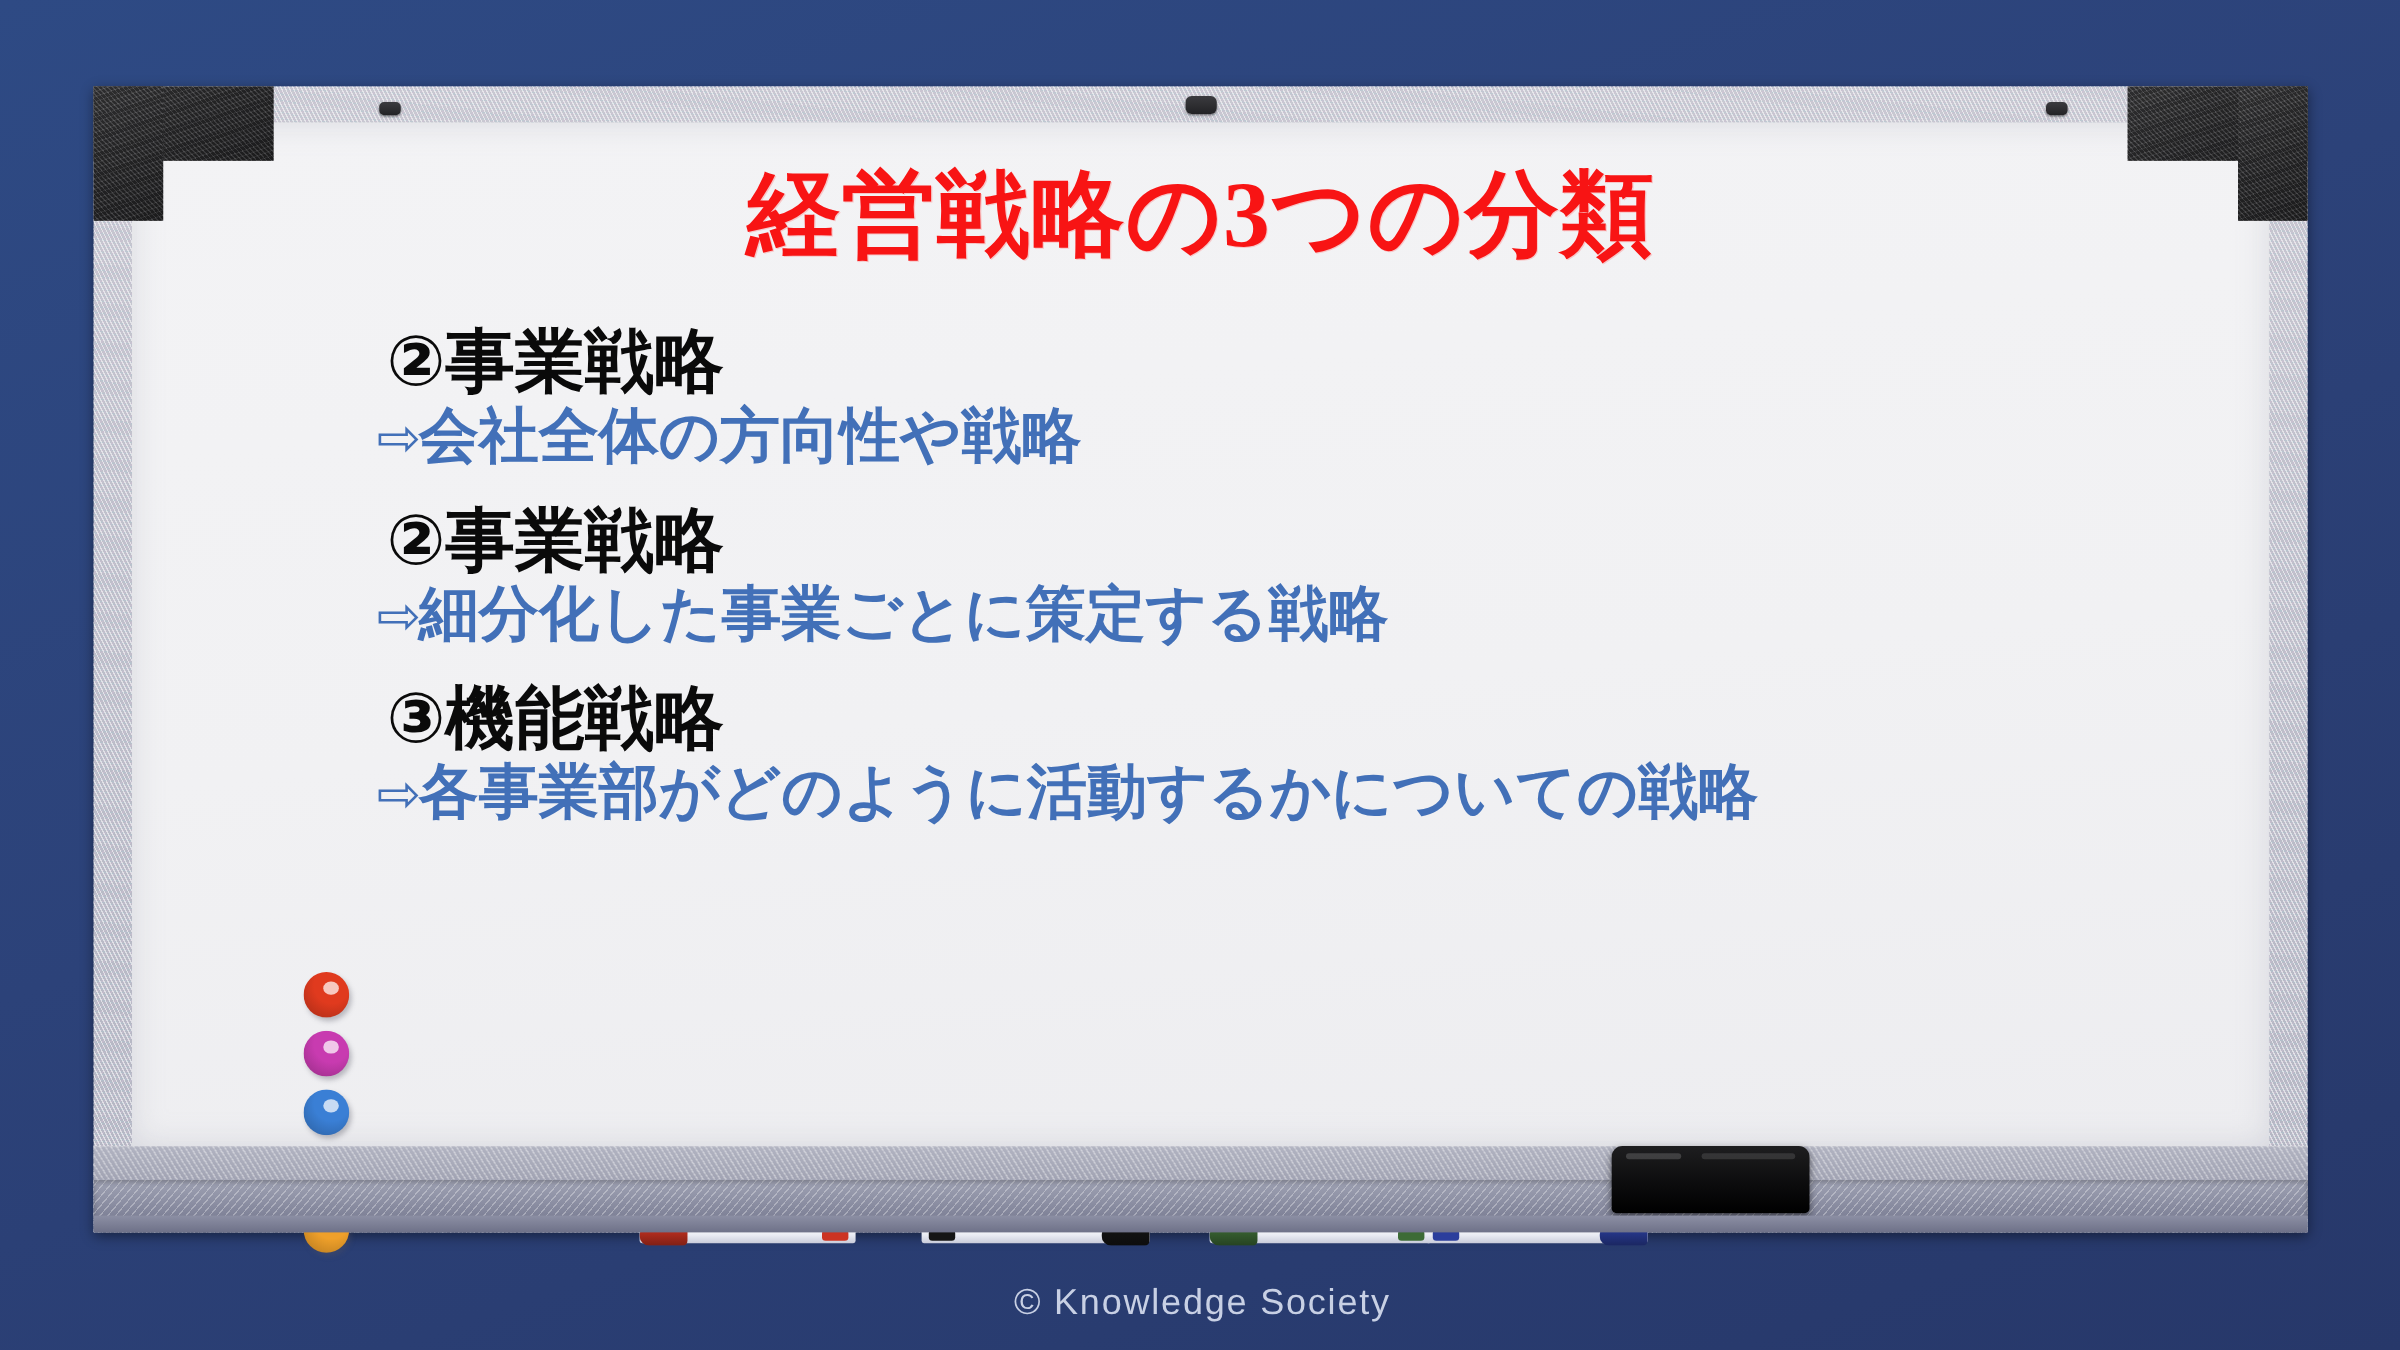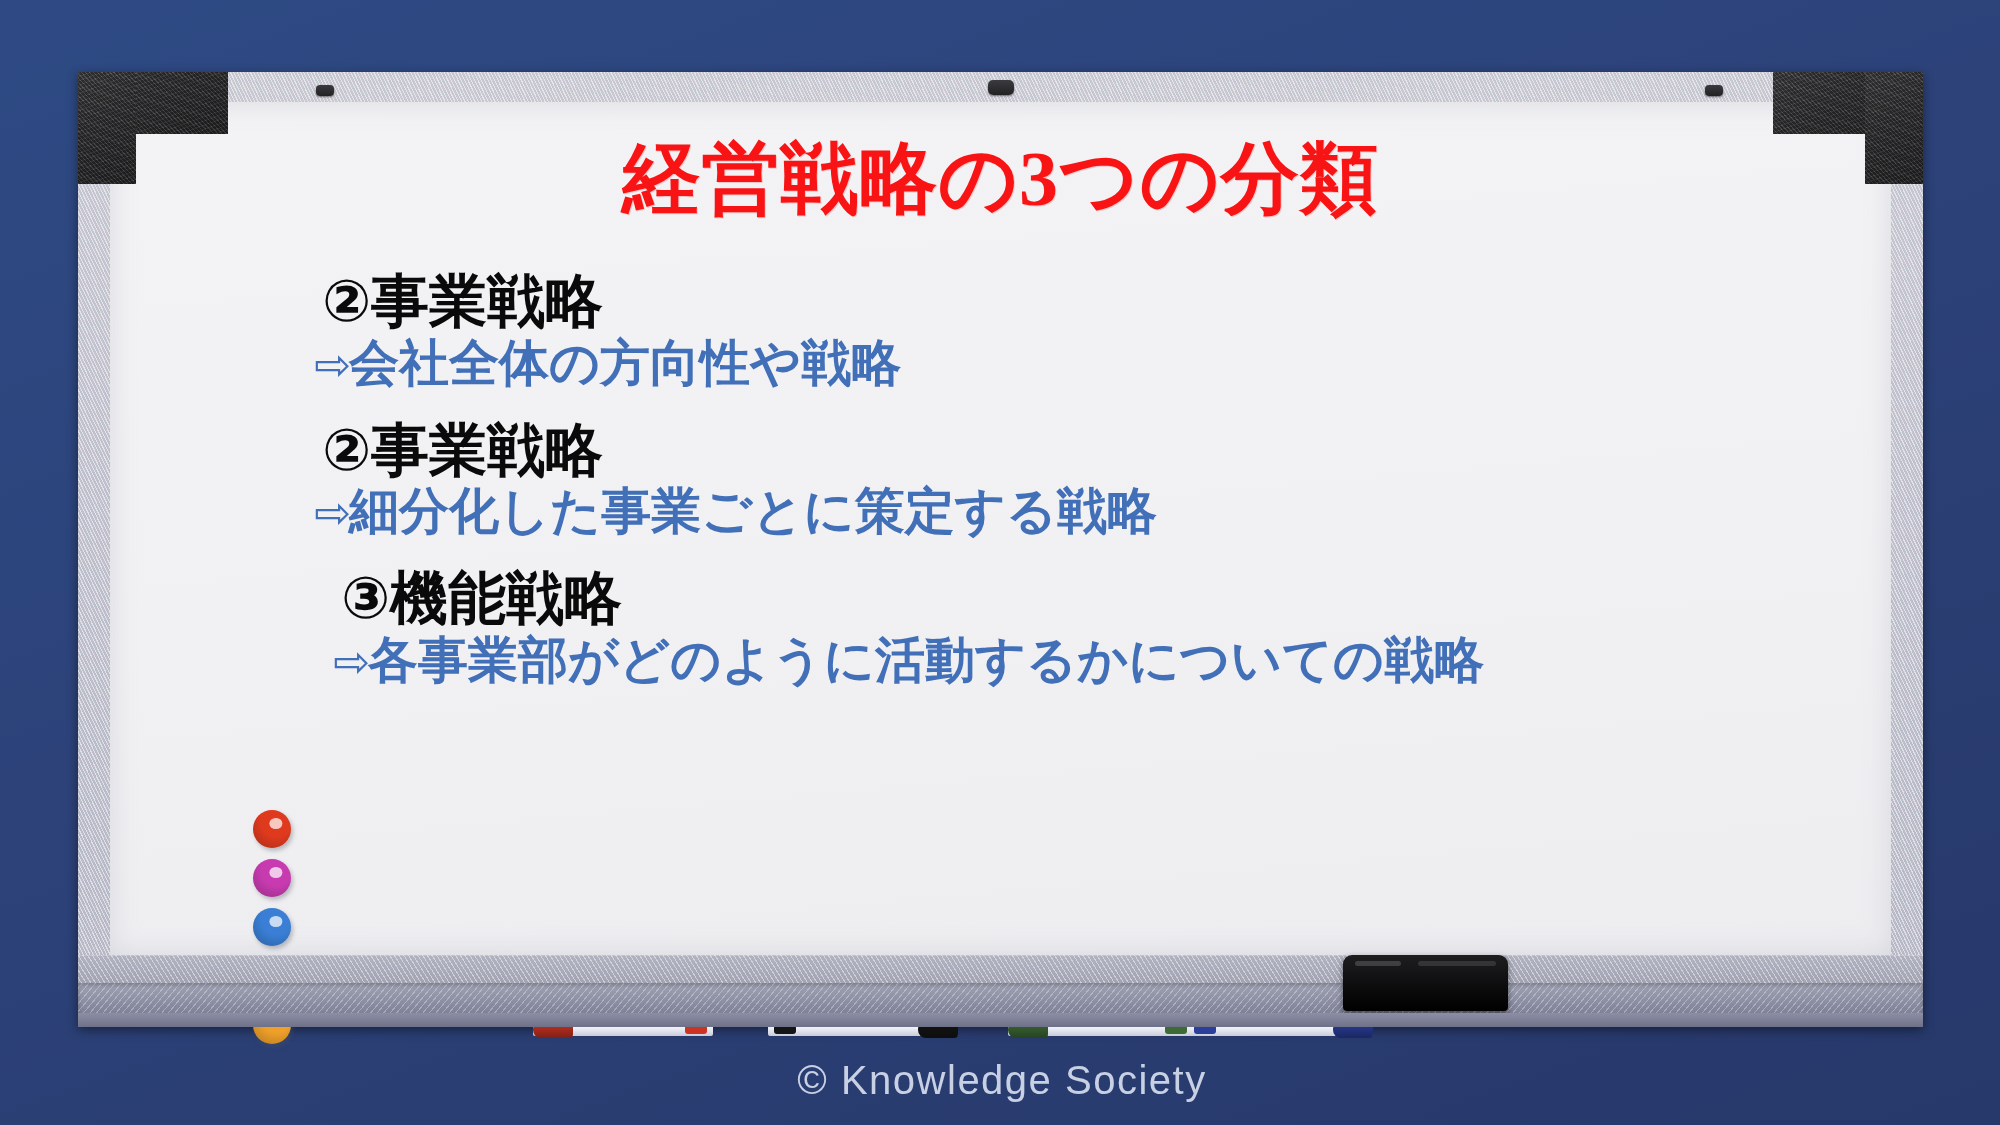--- a/index.html
+++ b/index.html
@@ -237,21 +237,21 @@
     font-family: Liberation Serif, serif;
     text-shadow: 1px 1px 0 rgba(255,120,120,.35);
   }
   .items {
     position: absolute;
     left: 212px;
     top: 168px;
     right: 10px;
   }
   .item { margin-bottom: 28px; }
-  .item:last-child { margin-bottom: 0; margin-left: 19px; }
+  .item:last-child { margin-bottom: 0; }
 
   .item-head {
     color: #0a0a0a;
     font-size: 58px;
     font-weight: bold;
     line-height: 1.08;
     font-family: "DejaVu Sans", "Liberation Sans", sans-serif;
     white-space: nowrap;
   }
   .item-sub {
@@ -271,21 +271,21 @@
   }
 
   
   .footer {
     position: absolute;
     left: 4px;
     right: 0;
     bottom: 22px;
     text-align: center;
     color: #c8d0e4;
-    font-size: 40px;
+    font-size: 30px;
     letter-spacing: 1.5px;
     font-family: "Liberation Sans", "DejaVu Sans", sans-serif;
   }
 </style>
 </head>
 <body>
 
 <div class="slide">
 
   <div class="whiteboard">

